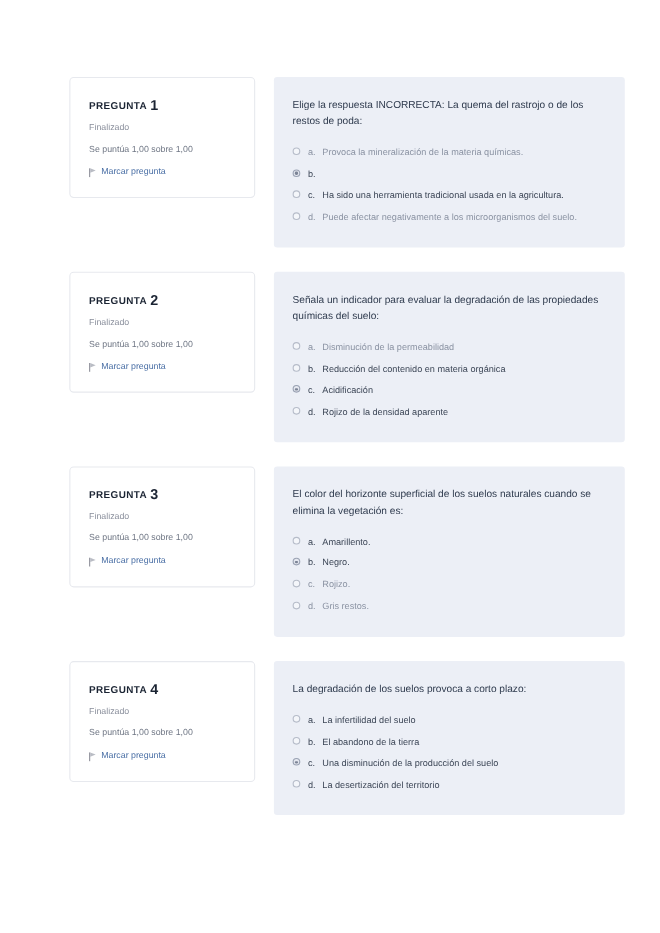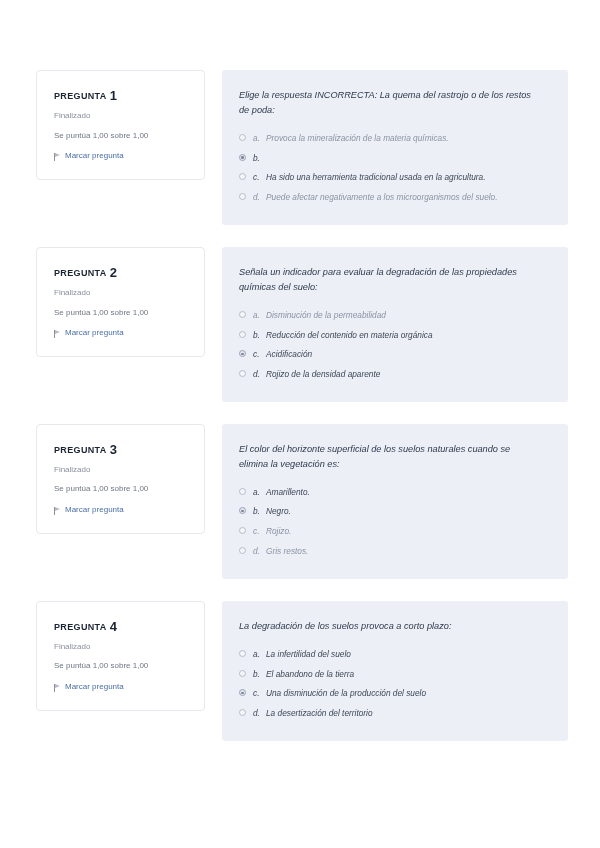--- a/index.html
+++ b/index.html
@@ -29,20 +29,21 @@
   }
 
   
   .qcard {
     width: 169px;
     flex: 0 0 169px;
     background: #ffffff;
     border: 1px solid #e7e9ee;
     border-radius: 4px;
     padding: 18px 16px 18px 17px;
+    margin-left: 27px;
   }
   .qcard-head {
     font-size: 9px;
     font-weight: bold;
     letter-spacing: 0.35px;
     color: #1b2433;
     text-transform: uppercase;
     margin-bottom: 9px;
     line-height: 1;
   }
@@ -98,21 +99,20 @@
     border-bottom: 2px solid transparent;
   }
 
   
   .qpanel {
     flex: 1 1 auto;
     margin-left: 17px;
     background: #eceff6;
     border-radius: 3px;
     padding: 18px 20px 22px 17px;
-    font-style: italic;
   }
   .qtext {
     font-size: 9.2px;
     line-height: 1.62;
     color: #2e3a4d;
     margin-bottom: 15px;
     max-width: 300px;
   }
   .qopts {
     margin: 0;

